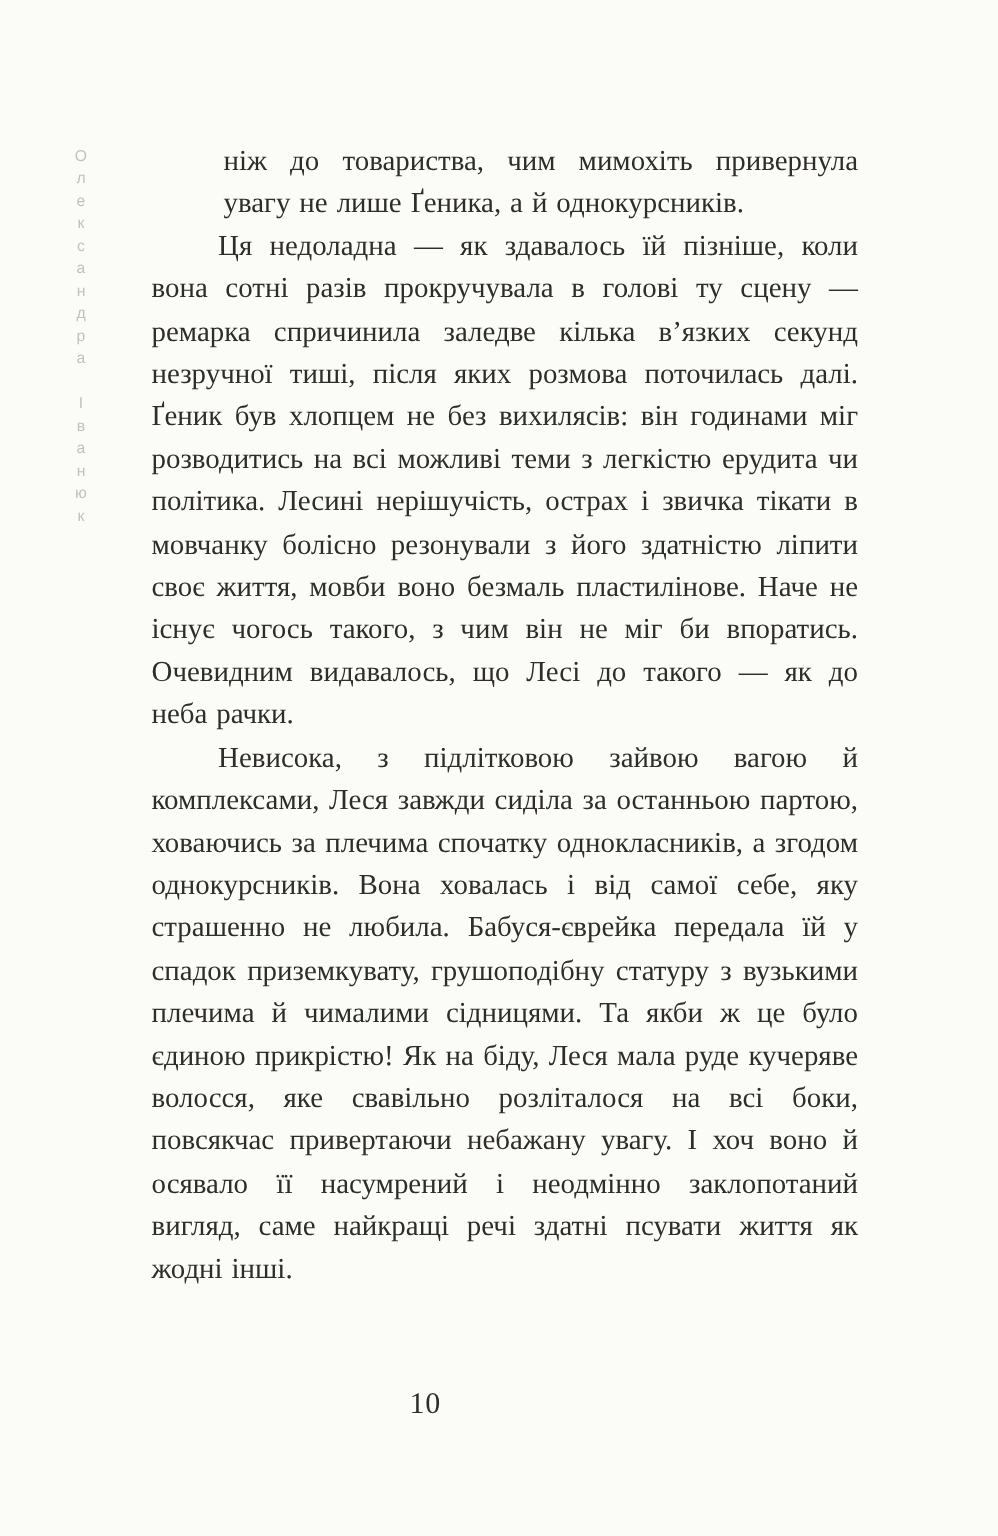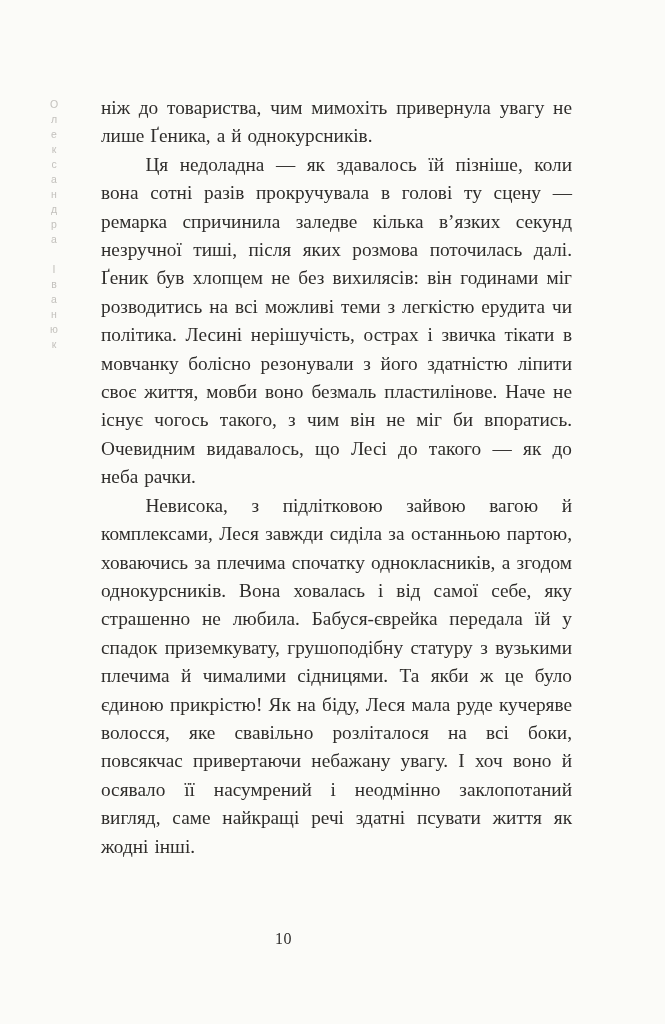--- a/index.html
+++ b/index.html
@@ -42,28 +42,29 @@
     -webkit-hyphens: auto;
     word-spacing: 0.06em;
   }
   .text-block p {
     margin: 0;
     padding: 0;
     text-indent: 2.3em;
   }
   .text-block p.continuation {
     text-indent: 0;
+    margin-left: 48px;
   }
   .page-number {
     position: absolute;
     left: 0;
     bottom: 76px;
     width: 567px;
     text-align: center;
-    font-size: 16px;
+    font-size: 20px;
     color: #2f2d2b;
     letter-spacing: 0.5px;
     margin-top: 12px;
   }
 </style>
 </head>
 <body>
 
 <div class="page">
 

